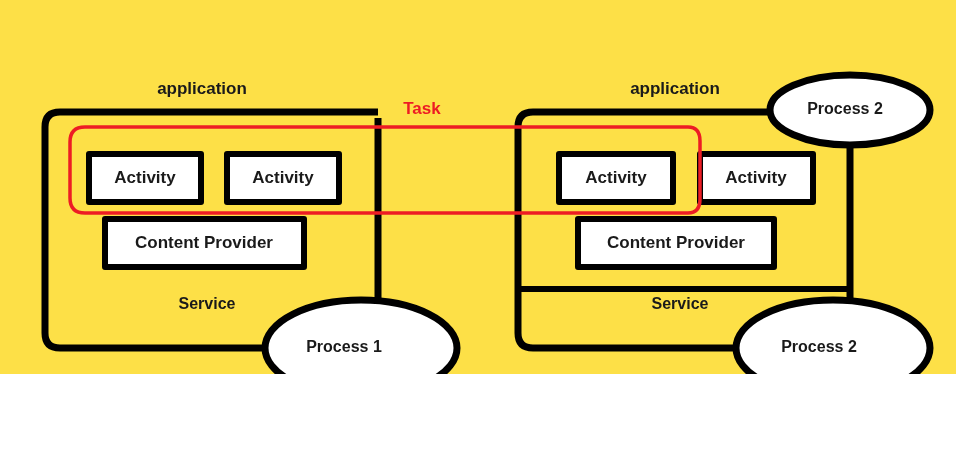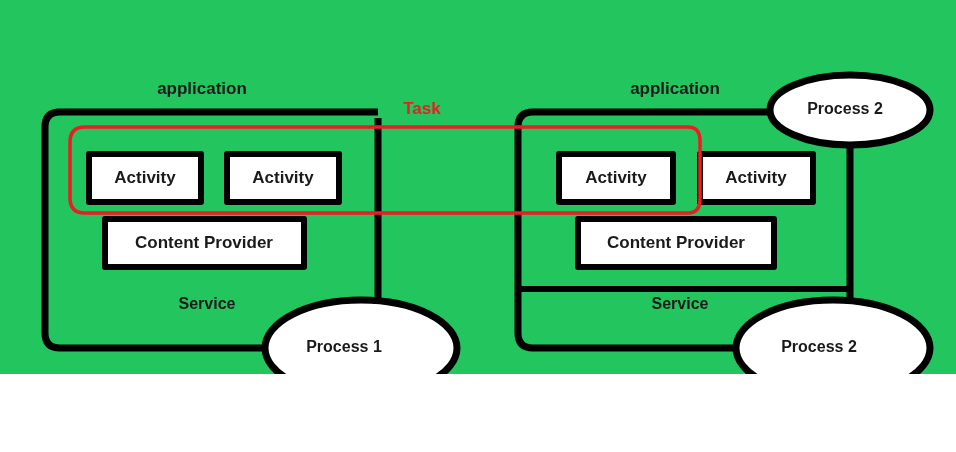--- a/index.html
+++ b/index.html
@@ -8,21 +8,21 @@
     padding: 0;
     background: #ffffff;
   }
   body {
     font-family: "Liberation Sans", sans-serif;
   }
   #canvas {
     position: relative;
     width: 956px;
     height: 374px;
-    background: #22c55e;
+    background: #fde047;
     overflow: hidden;
   }
   #diagram-svg {
     position: absolute;
     left: 0;
     top: 0;
     width: 956px;
     height: 452px;
     display: block;
   }

